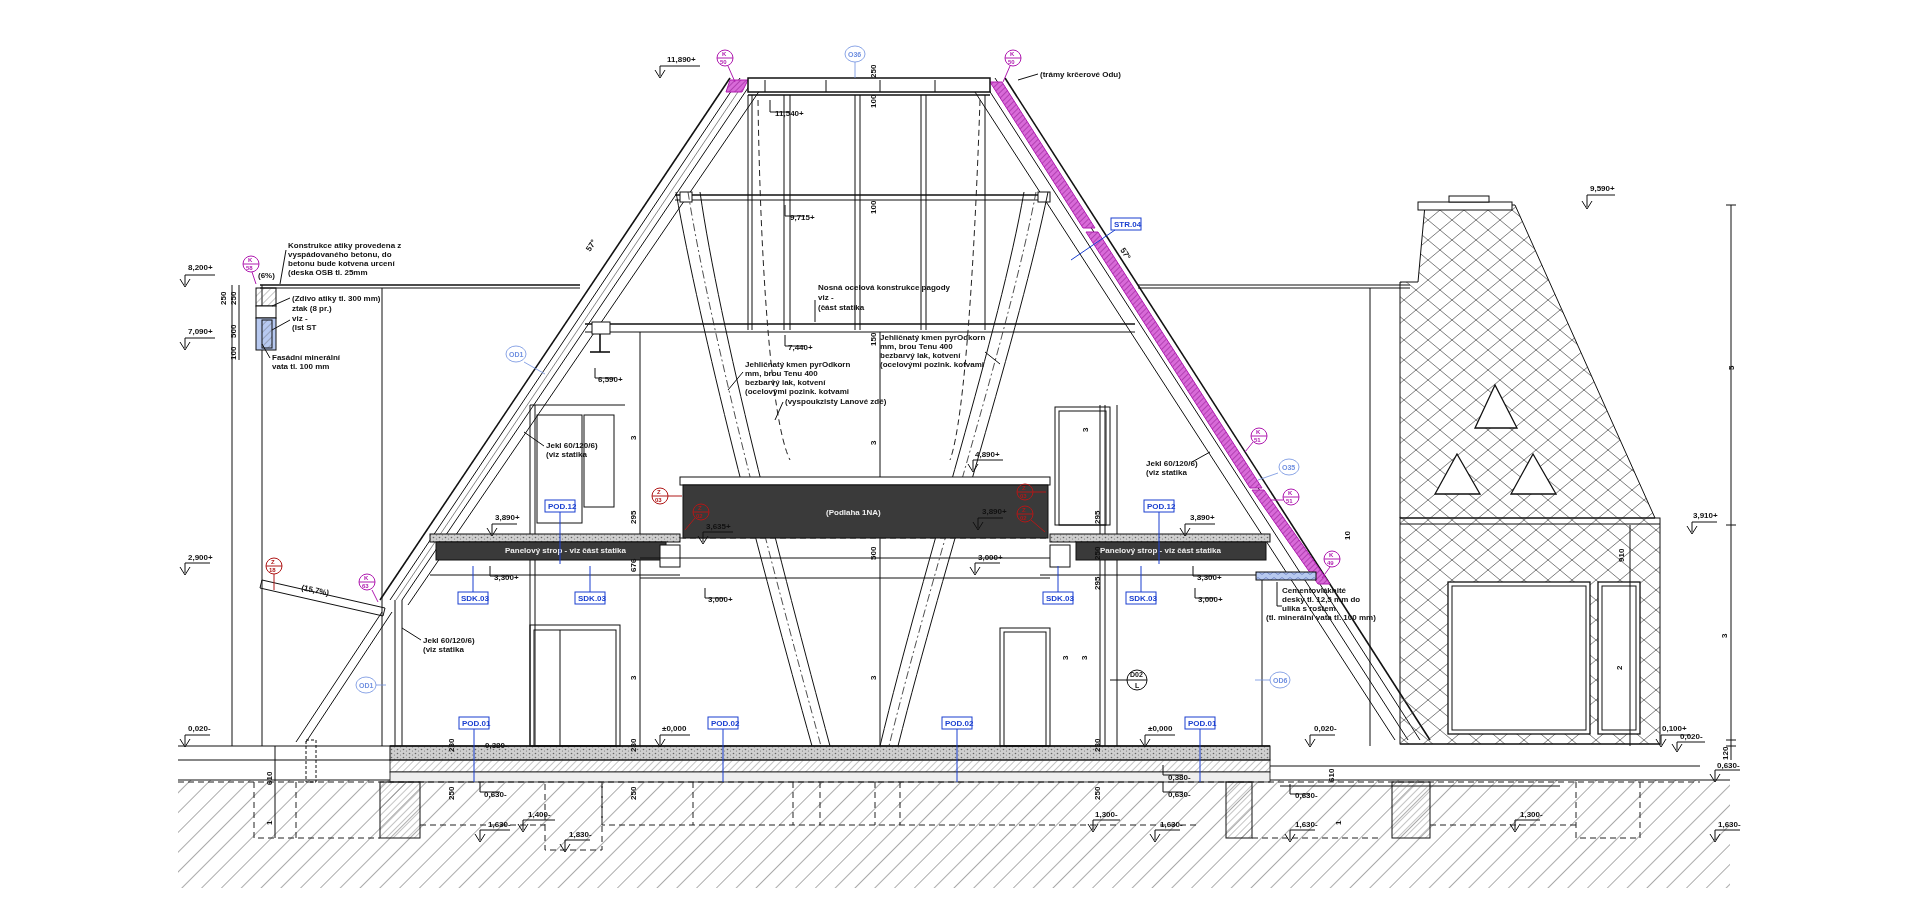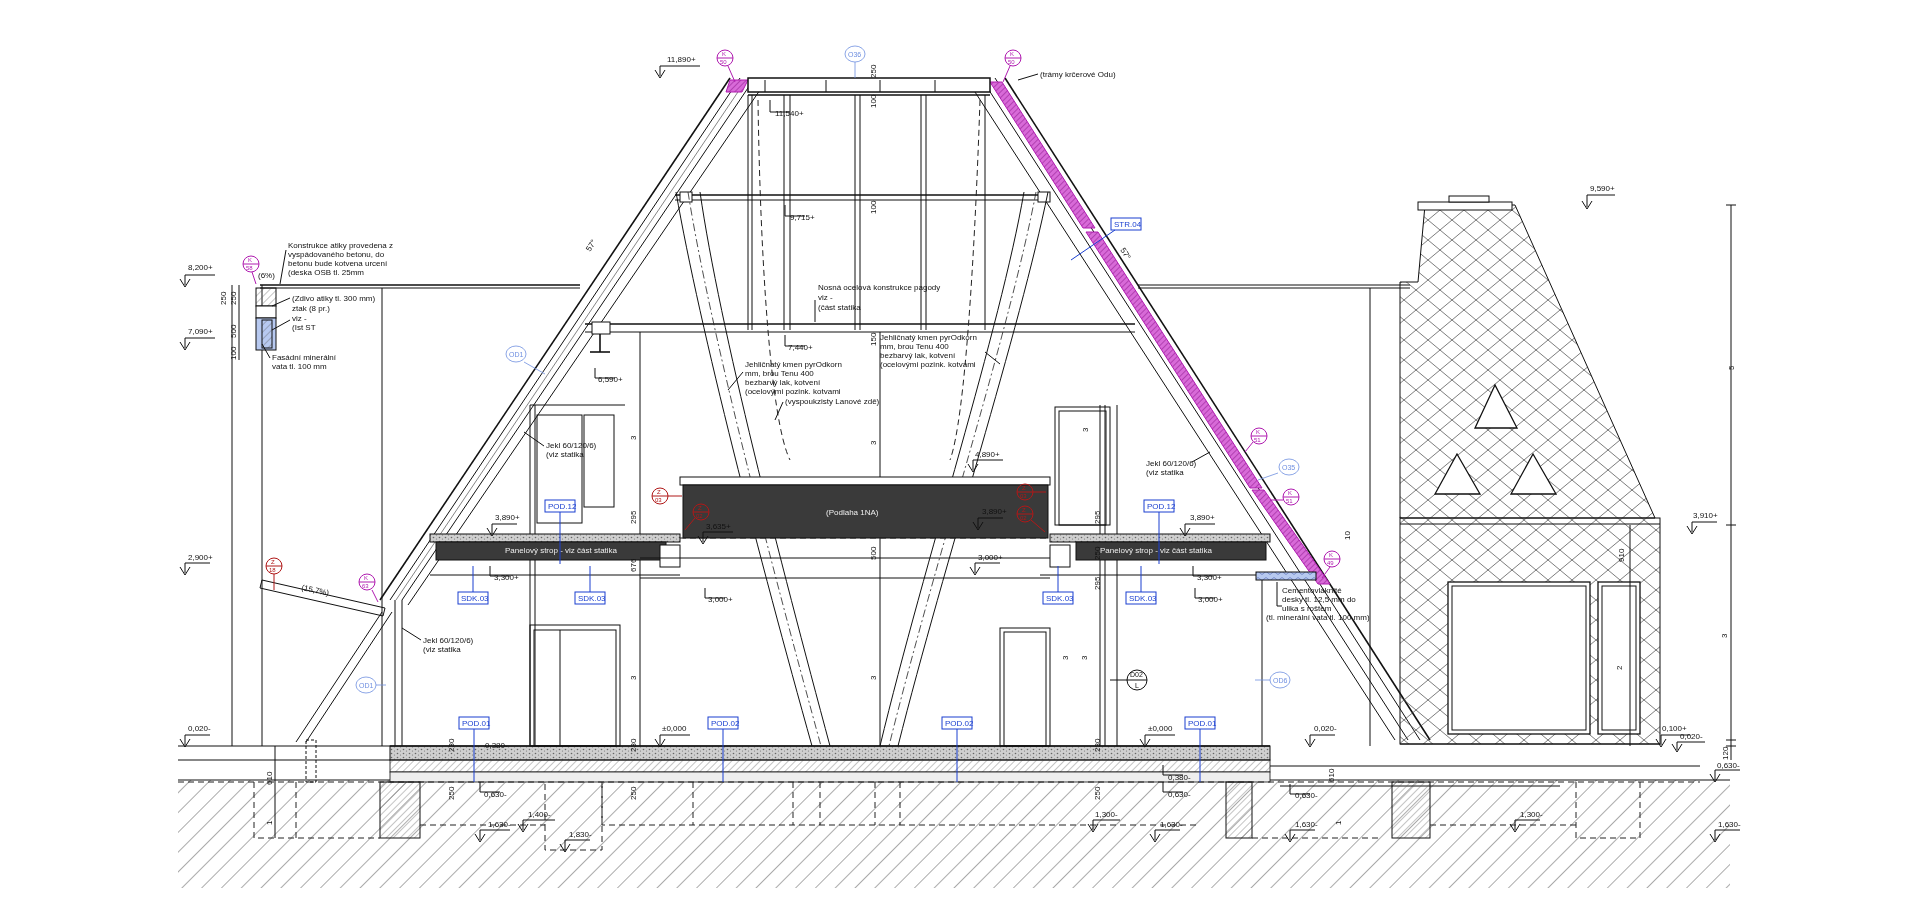--- a/index.html
+++ b/index.html
@@ -1,17 +1,17 @@
 <!DOCTYPE html>
 <html><head>
 <meta charset="utf-8">
 <style>
   html,body{margin:0;padding:0;background:#fff;}
   body{width:1920px;height:917px;overflow:hidden;font-family:"Liberation Sans",sans-serif;}
-  #canvas{position:absolute;left:0;top:0;width:1920px;height:917px;}
+  #canvas{position:absolute;left:0;top:0;width:1920px;height:917px;font-weight:bold;}
   svg text{font-family:"Liberation Sans",sans-serif;fill:#111;}
   .t{font-size:8px;}
   .tag{font-size:8px;fill:#1a3fd0;}
   .ln{stroke:#111;stroke-width:1;fill:none;}
   .ln2{stroke:#111;stroke-width:1.6;fill:none;}
   .thin{stroke:#333;stroke-width:0.6;fill:none;}
   .dash{stroke:#222;stroke-width:1;fill:none;stroke-dasharray:6 4;}
   .dashdot{stroke:#222;stroke-width:0.8;fill:none;stroke-dasharray:8 3 2 3;}
   .blue{stroke:#1a3fd0;stroke-width:1;fill:none;}
   .lblue{stroke:#6f8fe0;stroke-width:0.8;fill:#fff;}

